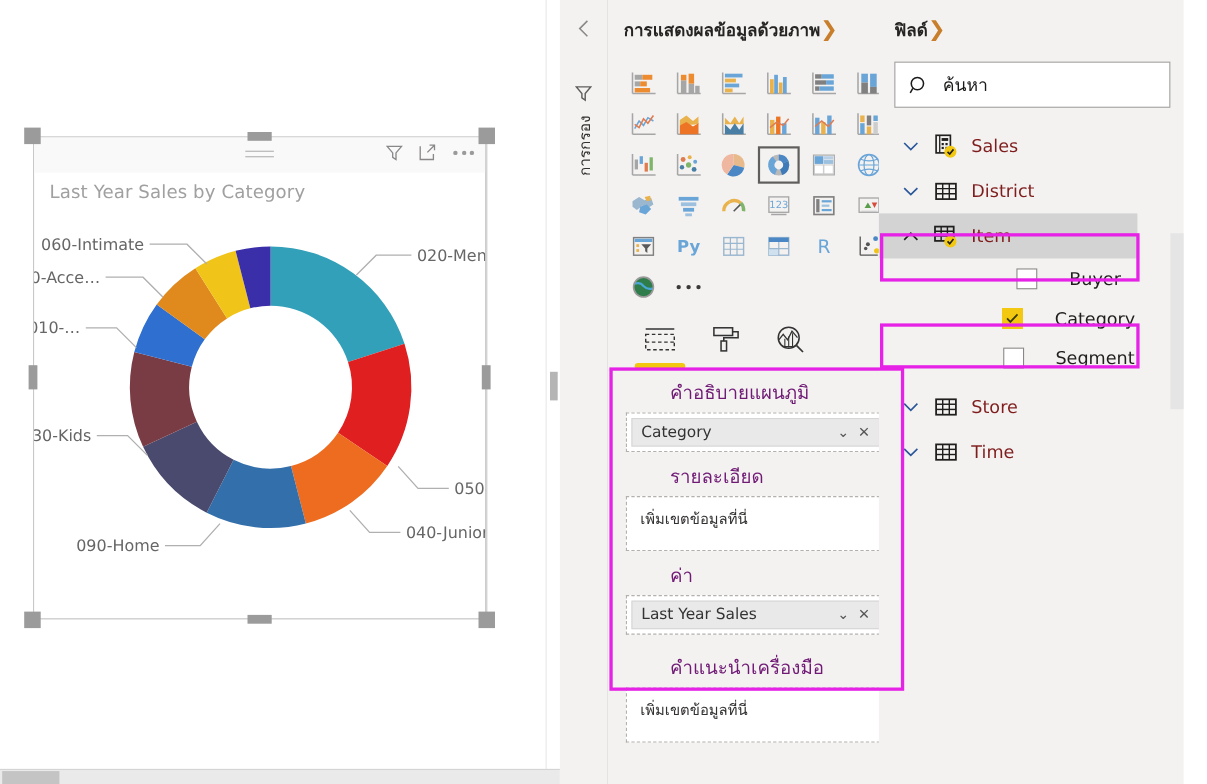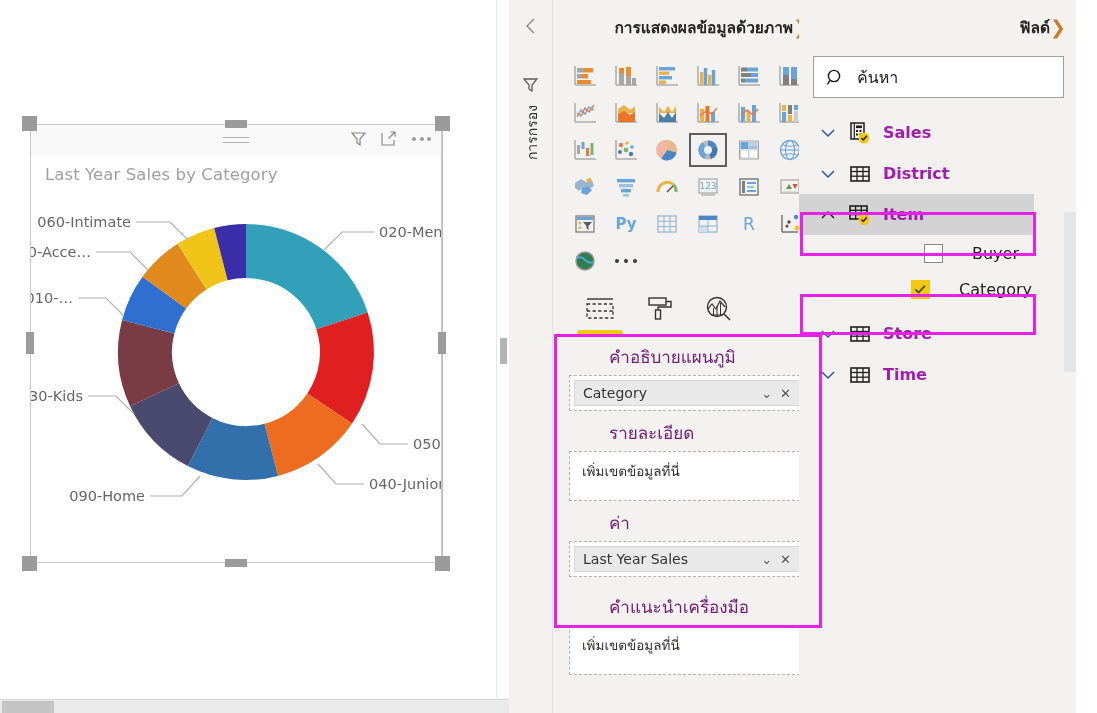--- a/index.html
+++ b/index.html
@@ -91,21 +91,21 @@
     font-family: "DejaVu Sans", "Liberation Sans", sans-serif;
   }
 
   
   .viz-pane {
     position: absolute; left: 553px; top: 0; width: 267px; height: 713px;
     background: #f3f2f1; border-right: 1px solid #d2d0ce;
   }
   .pane-head {
     position: relative; height: 54px; display: flex; align-items: center;
-    padding: 0 10px 0 14px; justify-content: flex-end;
+    padding: 0 10px 0 14px; justify-content: flex-start;
   }
   .pane-head-title {
     font-size: 15.5px; font-weight: bold; color: #252423;
     font-family: "DejaVu Sans", "Liberation Sans", sans-serif;
   }
   .chev { color: #c87e2a; font-size: 19px; line-height: 1; font-weight: 300; }
 
   .viz-gallery {
     position: relative; padding: 4px 8px 6px 12px; background: #f3f2f1;
   }
@@ -173,21 +173,21 @@
   }
   .tree { padding-top: 14px; position: relative; }
   .tree-row {
     height: 41px; display: flex; align-items: center; padding-left: 14px; gap: 0;
     position: relative;
   }
   .tree-row.table-row > .tw-chev { width: 30px; display: flex; justify-content: center; }
   .tw-chev svg { display:block; }
   .tbl-ico { width: 34px; display: flex; justify-content: center; position: relative; }
   .tbl-name {
-    font-size: 16px; font-weight: bold; color: #a21caf; padding-left: 6px;
+    font-size: 16px; font-weight: normal; color: #7f1d1d; padding-left: 6px;
     font-family: "DejaVu Sans", "Liberation Sans", sans-serif;
   }
   .tree-row.expanded-sel { background: #d3d3d3; }
   .field-row { height: 36px; display: flex; align-items: center; padding-left: 68px; gap: 0; justify-content: center; }
   .fchk {
     width: 19px; height: 19px; border: 1px solid #8a8886; background: #fff;
     display: flex; align-items: center; justify-content: center;
   }
   .fchk.on { background: #f2c811; border-color: #f2c811; }
   .fname {
@@ -803,20 +803,24 @@
       <div class="field-row">
         <span class="fchk on">
           <svg width="13" height="11" viewBox="0 0 13 11">
               <path d="M1.5 5.5 L4.5 8.6 L11 1.8" fill="none" stroke="#3b3b00" stroke-width="1.6"></path>
             </svg>
         </span>
         <span class="fname">Category</span>
       </div>
 
 
+      <div class="field-row">
+        <span class="fchk"></span>
+        <span class="fname">Segment</span>
+      </div>
 
       <div class="tree-row table-row" style="margin-top:6px;">
         <span class="tw-chev">
           <svg width="16" height="12" viewBox="0 0 16 12">
               <path d="M2 3 L8 9 L14 3" fill="none" stroke="#2b579a" stroke-width="1.5"></path>
             </svg>
         </span>
         <span class="tbl-ico">
           <svg width="22" height="20" viewBox="0 0 22 20">
             <rect x="2" y="3" width="18" height="14" fill="none" stroke="#201f1e" stroke-width="1.6"></rect>

